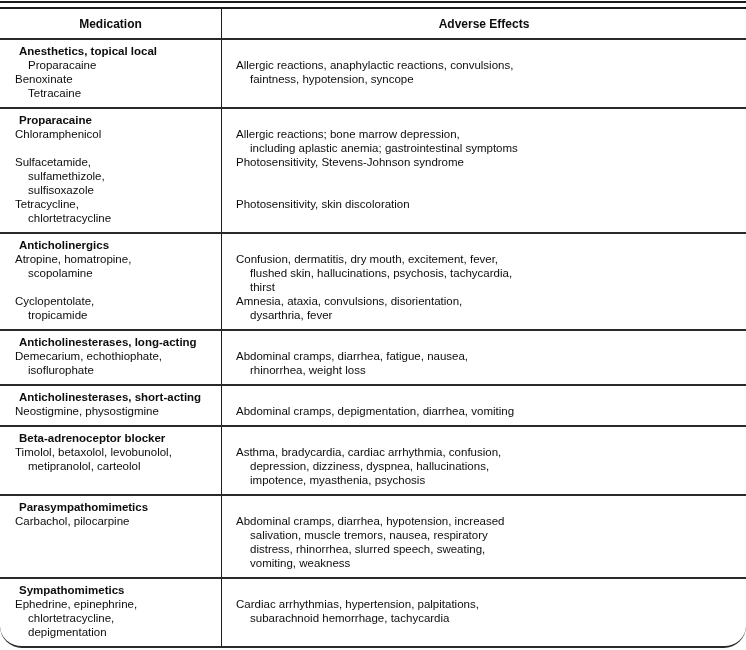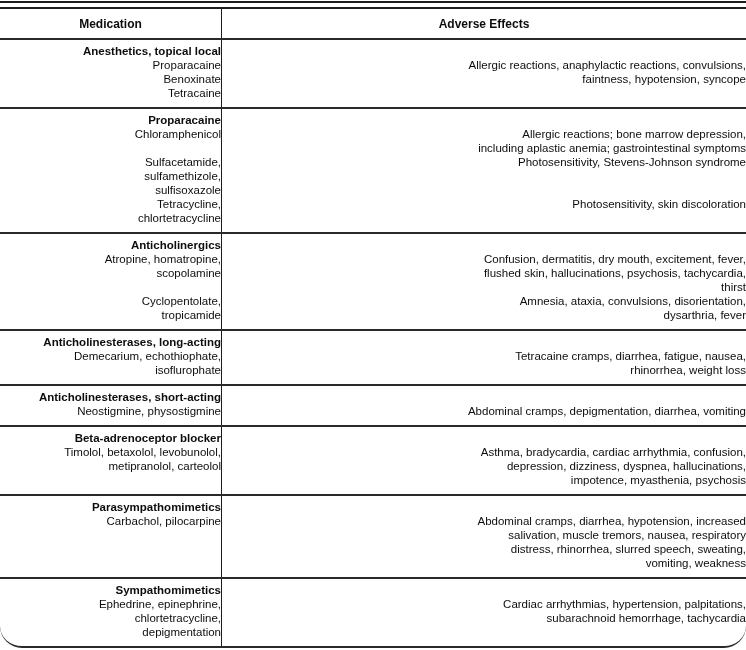--- a/index.html
+++ b/index.html
@@ -7,21 +7,20 @@
     position: relative;
     width: 746px;
     height: 650px;
     margin: 0 auto;
     background: #ffffff;
     font-family: "Liberation Sans", "DejaVu Sans", sans-serif;
     font-size: 11.5px;
     color: #0d0d0d;
     overflow: hidden;
     box-sizing: border-box;
-    text-align: right;
   }
   
   .top-rule { margin-top: 1px; }
   .top-rule .bar { height: 2px; background: #1c1c1c; }
   .top-rule .gap { height: 4px; background: #ffffff; }
 
   
   .header-row {
     display: grid;
     grid-template-columns: 222px 1fr;
@@ -42,21 +41,21 @@
   .section:last-child { border-bottom: 2.5px solid #2a2a2a; border-radius: 22px; }
   .row {
     display: grid;
     grid-template-columns: 222px 1fr;
     line-height: 14px;
   }
   .mcell { border-right: 1.5px solid #1c1c1c; }
   .cat-row .mcell, .cat-row .ecell { padding-top: 4px; }
   .row.last .mcell, .row.last .ecell { padding-bottom: 7px; }
 
-  .cat { font-weight: bold; padding-left: 3px; }
+  .cat { font-weight: bold; padding-left: 19px; }
   .med-line.first { padding-left: 15px; }
   .med-line.cont  { padding-left: 28px; }
   .eff-line.first { padding-left: 14px; }
   .eff-line.cont  { padding-left: 28px; }
 </style>
 </head>
 <body>
 
 <div class="page">
 
@@ -162,21 +161,21 @@
             <div class="cat">Anticholinesterases, long-acting</div>
           </div>
           <div class="ecell"></div>
         </div>
         <div class="row last">
           <div class="mcell">
             <div class="med-line first">Demecarium, echothiophate,</div>
             <div class="med-line cont">isoflurophate</div>
           </div>
           <div class="ecell">
-            <div class="eff-line first">Tetracaine cramps, diarrhea, fatigue, nausea,</div>
+            <div class="eff-line first">Abdominal cramps, diarrhea, fatigue, nausea,</div>
             <div class="eff-line cont">rhinorrhea, weight loss</div>
           </div>
         </div>
       </div>
       <div class="section">
         <div class="row cat-row">
           <div class="mcell">
             <div class="cat">Anticholinesterases, short-acting</div>
           </div>
           <div class="ecell"></div>

